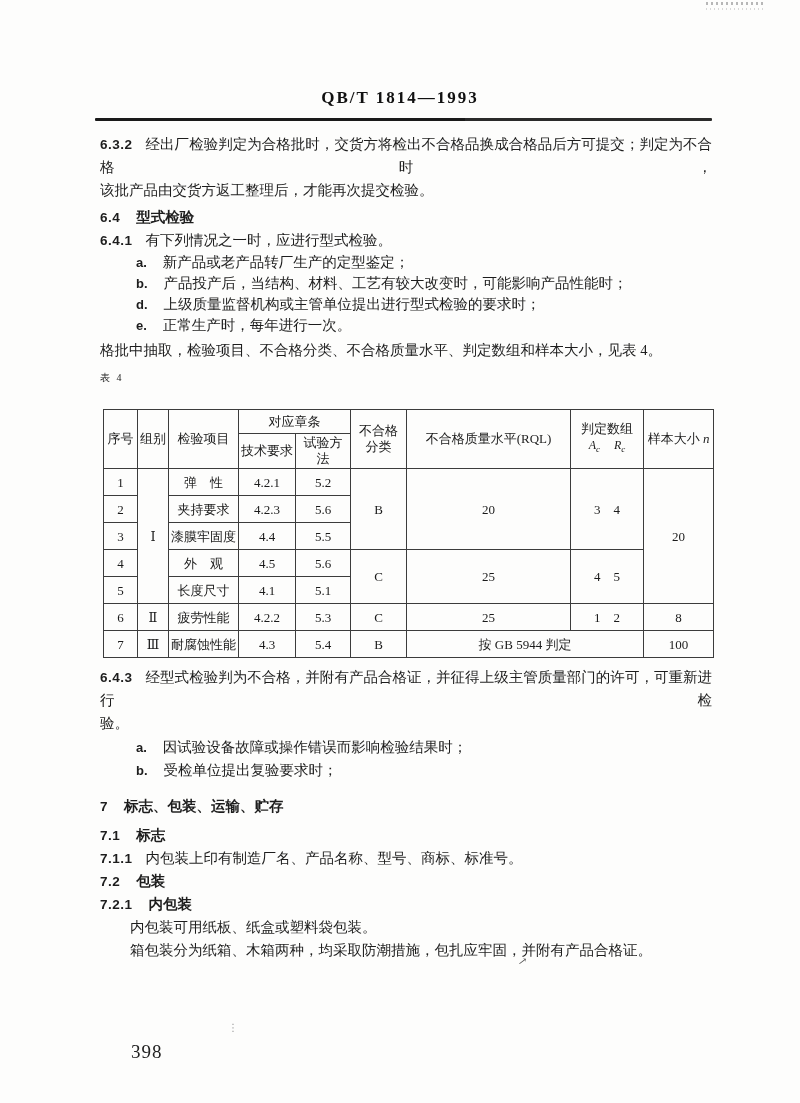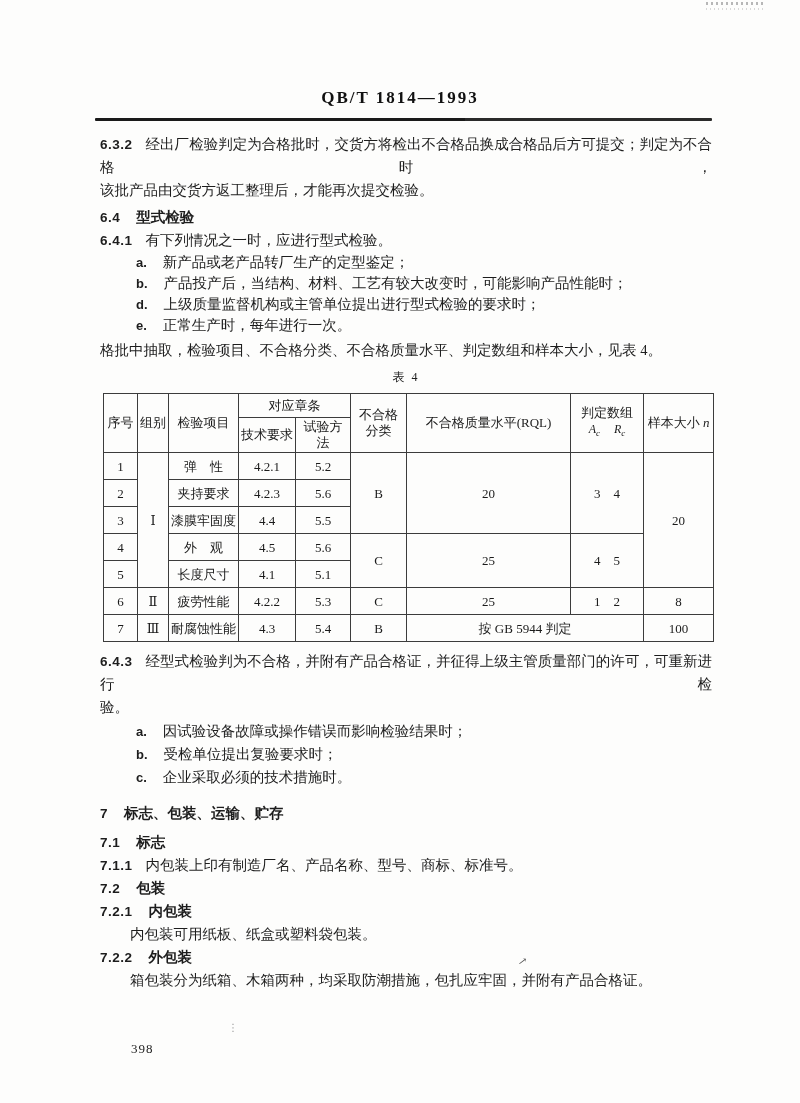--- a/index.html
+++ b/index.html
@@ -32,21 +32,21 @@
   .smudge{
     position:absolute;top:2px;left:706px;width:58px;height:9px;
     background:
       repeating-linear-gradient(90deg,#9a9a9a 0 2px,transparent 2px 5px) 0 0/100% 3px no-repeat,
       repeating-linear-gradient(90deg,#c8c8c8 0 1px,transparent 1px 4px) 0 6px/100% 2px no-repeat;
     opacity:.7;
   }
   .artifact{position:absolute;color:#555;font-size:11px;z-index:2;}
   .artifact.arrow{top:955px;left:518px;transform:rotate(8deg);}
   .artifact.dots{top:1022px;left:228px;color:#999;font-size:10px;letter-spacing:0;}
-  .page-number{position:absolute;top:1041px;left:131px;font-size:13px;letter-spacing:1px;color:#222;}
+  .page-number{position:absolute;top:1041px;left:131px;font-size:19px;letter-spacing:1px;color:#222;}
   
   .content{
     position:absolute;top:133px;left:100px;width:612px;z-index:1;
     font-size:14.5px;line-height:23px;
   }
   .pline{text-align:justify;}
   .pline.full{text-align:justify;text-align-last:justify;}
   .num{
     font-family:"Liberation Sans","DejaVu Sans",sans-serif;
     font-weight:bold;font-size:13.5px;letter-spacing:.5px;
@@ -57,22 +57,22 @@
   .list-item{padding-left:36px;line-height:20px;margin:0;}
   .li-label{
     font-family:"Liberation Sans","DejaVu Sans",sans-serif;
     font-weight:bold;font-size:13px;margin-right:16px;
   }
   .indent-line{padding-left:30px;}
   .mt4{margin-top:4px;} .mt3{margin-top:3px;} .mt8{margin-top:8px;}
   .mt14{margin-top:14px;} .mt6{margin-top:6px;} .mt2{margin-top:2px;}
   
   .tbl-caption{
-    text-align:center;margin-top:4px;margin-bottom:4px;
-    font-size:12px;letter-spacing:2px;
+    text-align:left;margin-top:4px;margin-bottom:20px;
+    font-size:10px;letter-spacing:2px;
   }
   table.t4{
     border-collapse:collapse;table-layout:fixed;
     width:610px;margin-left:3px;
     font-size:13px;color:#1b1b1b;
   }
   .t4 th,.t4 td{
     border:1px solid #3c3c3c;
     text-align:center;vertical-align:middle;
     padding:1px 2px;font-weight:normal;
@@ -214,30 +214,28 @@
       </tbody>
     </table>
 
     <div class="para mt8">
       <div class="pline full"><span class="num">6.4.3</span><span>经型式检验判为不合格，并附有产品合格证，并征得上级主管质量部门的许可，可重新进行检</span></div>
       <div class="pline"><span>验。</span></div>
     </div>
 
     <div class="list-item mt2"><span class="li-label">a.</span><span>因试验设备故障或操作错误而影响检验结果时；</span></div>
     <div class="list-item mt2"><span class="li-label">b.</span><span>受检单位提出复验要求时；</span></div>
-    <div class="list-item mt2"><span class="li-label">c.</span><span>企业采取必须的技术措施时。</span></div>
 
     <div class="heading mt14"><span class="num">7</span><span>标志、包装、运输、贮存</span></div>
 
     <div class="heading mt6"><span class="num">7.1</span><span>标志</span></div>
     <div class="para"><span class="num">7.1.1</span><span>内包装上印有制造厂名、产品名称、型号、商标、标准号。</span></div>
 
     <div class="heading"><span class="num">7.2</span><span>包装</span></div>
     <div class="heading"><span class="num">7.2.1</span><span>内包装</span></div>
     <div class="indent-line"><span>内包装可用纸板、纸盒或塑料袋包装。</span></div>
-    <div class="heading"><span class="num">7.2.2</span><span>外包装</span></div>
     <div class="indent-line"><span>箱包装分为纸箱、木箱两种，均采取防潮措施，包扎应牢固，并附有产品合格证。</span></div>
 
   </div>
 
   <div class="page-number">398</div>
 
 </div>
 
 </body></html>

